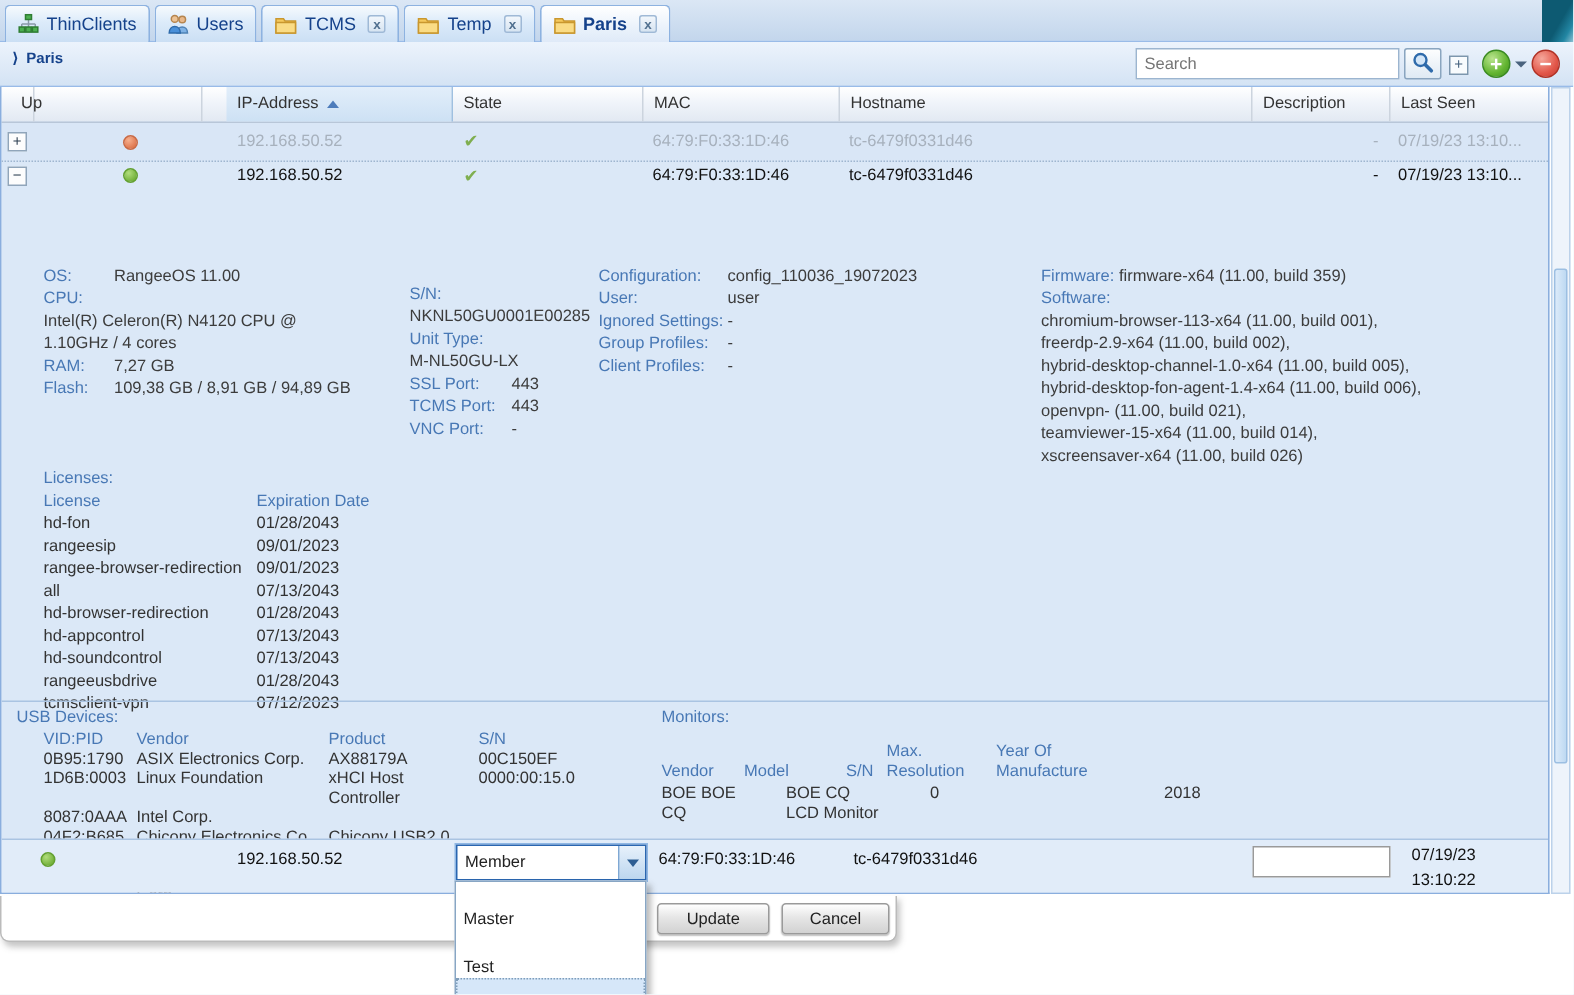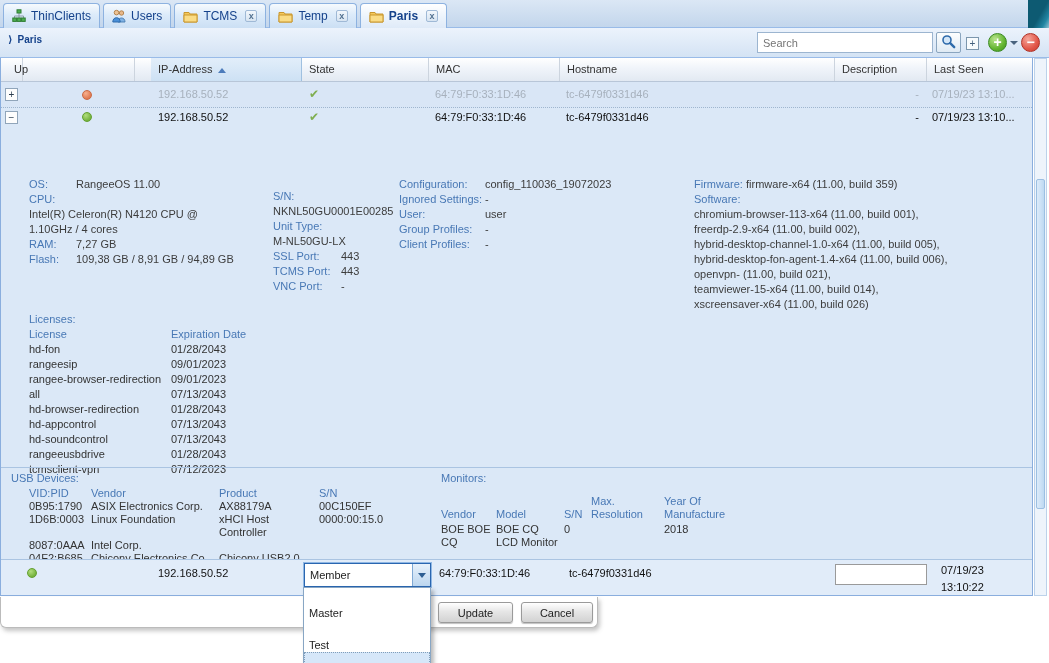--- a/index.html
+++ b/index.html
@@ -85,21 +85,21 @@
   .usb-title { position:absolute; left:10px; top:4px; color:#4878b5; }
   .usb-table { position:absolute; left:28px; top:19px; width:420px; line-height:13px; }
   .usb-head, .usb-row { display:grid; grid-template-columns:62px 128px 100px 130px; }
   .usb-head { color:#4878b5; }
   .usb-row span, .usb-head span { padding-right:6px; }
   .monitors { position:absolute; left:440px; top:4px; width:330px; line-height:13px; }
   .mon-title { color:#4878b5; }
   .mon-head, .mon-row { display:grid; grid-template-columns:55px 68px 27px 73px 82px; }
   .mon-head { color:#4878b5; margin-top:9px; align-items:end; min-height:27px; }
   .mon-head span, .mon-row span { padding-right:5px; }
-  .mon-row { margin-top:2px; }
+  .mon-row { margin-top:2px;gap:28px; }
   
   .editrow { position:absolute; left:0; top:501px; width:1032px; height:37px;
     background:#e1ecf9; border-top:1px solid #aac4e2; }
   .state-select { position:absolute; left:303px; top:3px; width:127px; height:24px; background:#fff;
     border:1px solid #2a66b0; box-shadow:0 0 0 1px #8fb7e4; display:flex; align-items:center; cursor:pointer; }
   .state-select .val { flex:1; padding-left:5px; color:#222; }
   .state-select .arrow-box { width:18px; height:100%; border-left:1px solid #7fa8d4;
     background:linear-gradient(#e7f1fb,#bcd6ef); display:flex; align-items:center; justify-content:center; }
   .arrow-box i { width:0; height:0; border-left:4px solid transparent; border-right:4px solid transparent;
     border-top:5px solid #2d5e93; }
@@ -265,22 +265,22 @@
         <div>NKNL50GU0001E00285</div>
         <div class="lbl">Unit Type:</div>
         <div>M-NL50GU-LX</div>
         <div><span class="lbl lbl-port">SSL Port:</span><span>443</span></div>
         <div><span class="lbl lbl-port">TCMS Port:</span><span>443</span></div>
         <div><span class="lbl lbl-port">VNC Port:</span><span>-</span></div>
       </div>
 
       <div class="detail dcol3">
         <div><span class="lbl">Configuration:</span><span>config_110036_19072023</span></div>
+        <div><span class="lbl">User:</span><span>user</span></div>
         <div><span class="lbl">Ignored Settings:</span><span>-</span></div>
-        <div><span class="lbl">User:</span><span>user</span></div>
         <div><span class="lbl">Group Profiles:</span><span>-</span></div>
         <div><span class="lbl">Client Profiles:</span><span>-</span></div>
       </div>
 
       <div class="detail dcol4">
         <div><span class="lbl lbl-fw">Firmware:</span><span>firmware-x64 (11.00, build 359)</span></div>
         <div class="lbl">Software:</div>
         <div>
   <div>chromium-browser-113-x64 (11.00, build 001),</div>
 

